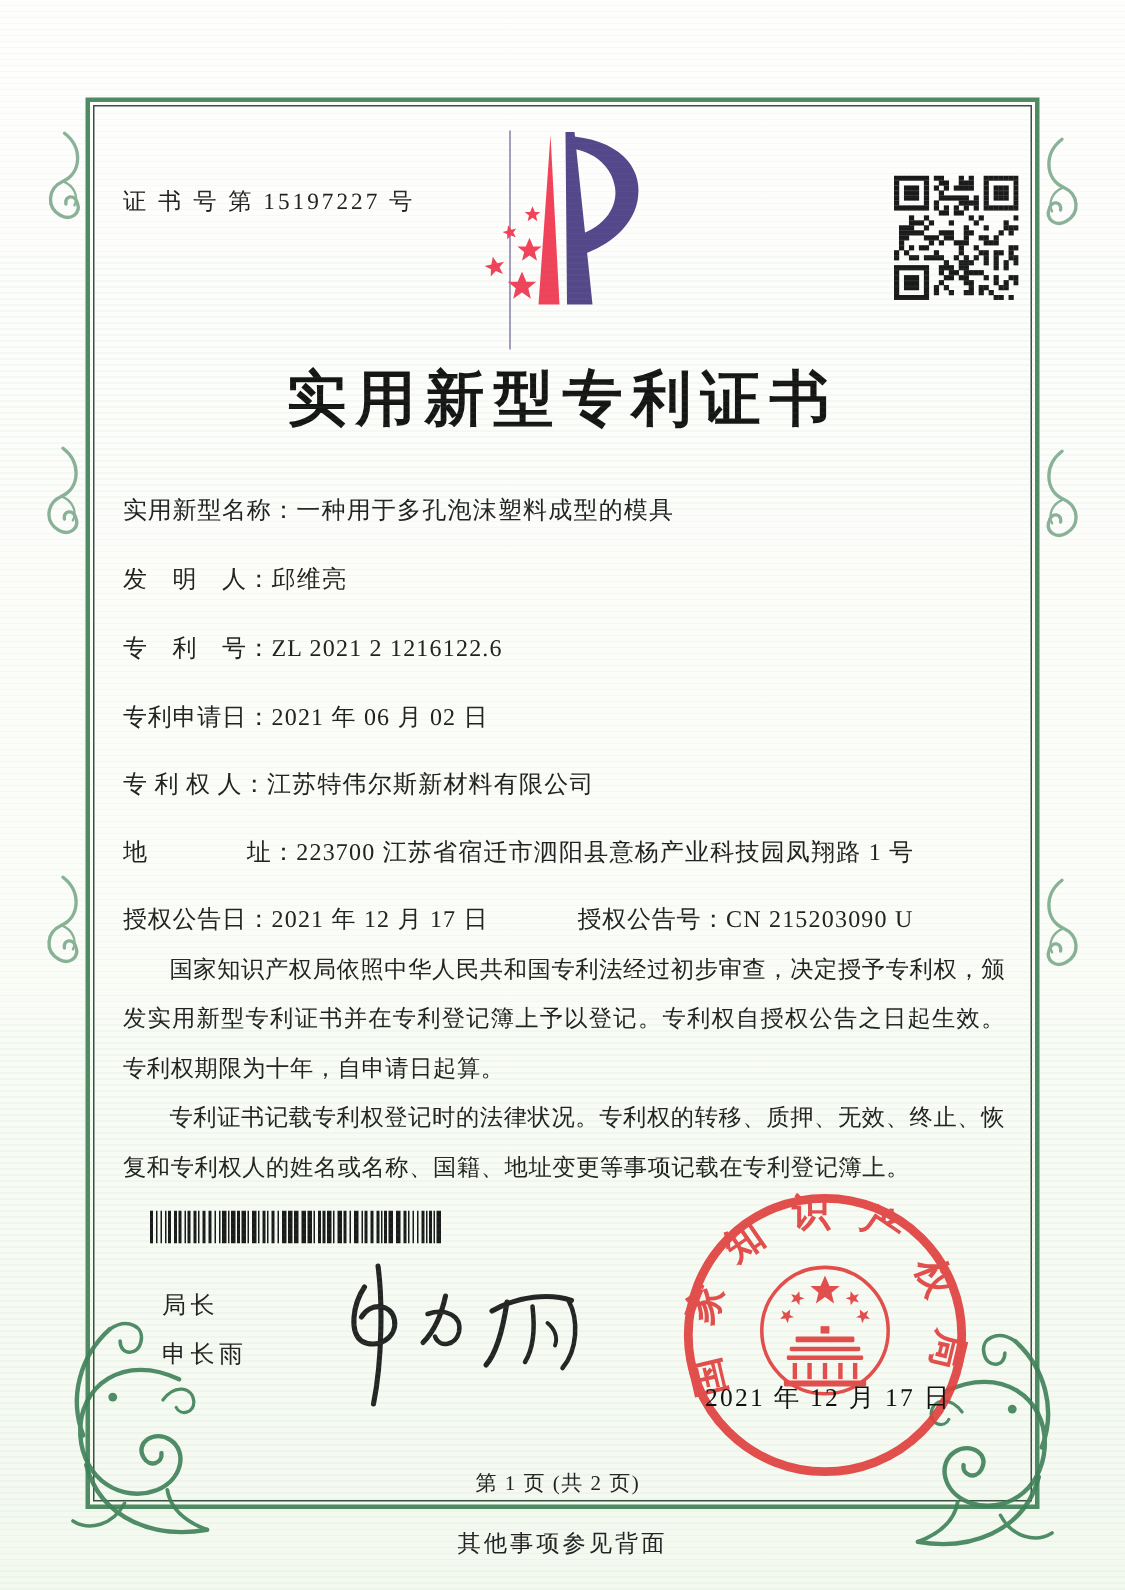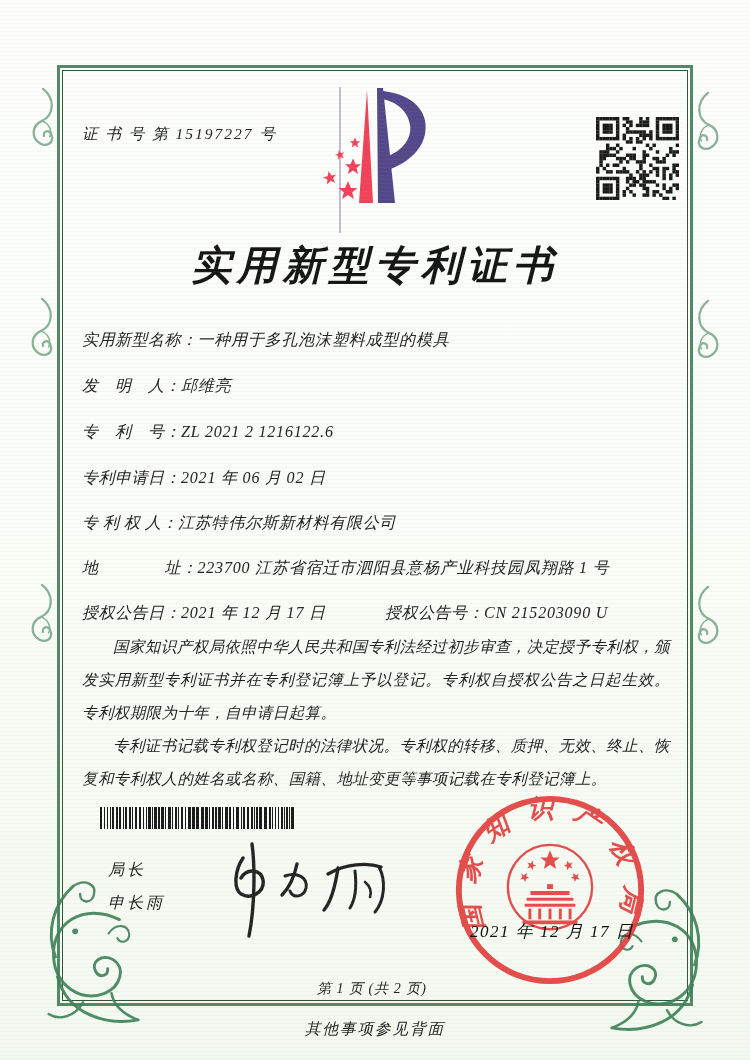--- a/index.html
+++ b/index.html
@@ -9,21 +9,20 @@
     --logo-red:#f0435a;
     --logo-purple:#55488a;
     --text:#222222;
   }
   html,body{margin:0;padding:0;background:#ffffff;}
   #page{
     position:relative;width:750px;height:1060px;overflow:hidden;
     background:linear-gradient(180deg,#fefefd 0%,#fbfdf8 55%,#f4f9f0 100%);
     font-family:"Liberation Serif","DejaVu Serif",serif;
     color:var(--text);
-    font-style:italic;
   }
   
   #page::after{
     content:"";position:absolute;inset:0;pointer-events:none;
     background:repeating-linear-gradient(0deg,rgba(110,170,130,0.06) 0 1px,transparent 1px 4px);
   }
   .frame{
     position:absolute;left:57px;top:65px;width:630px;height:935px;
     border:3px solid var(--border-green);
   }

